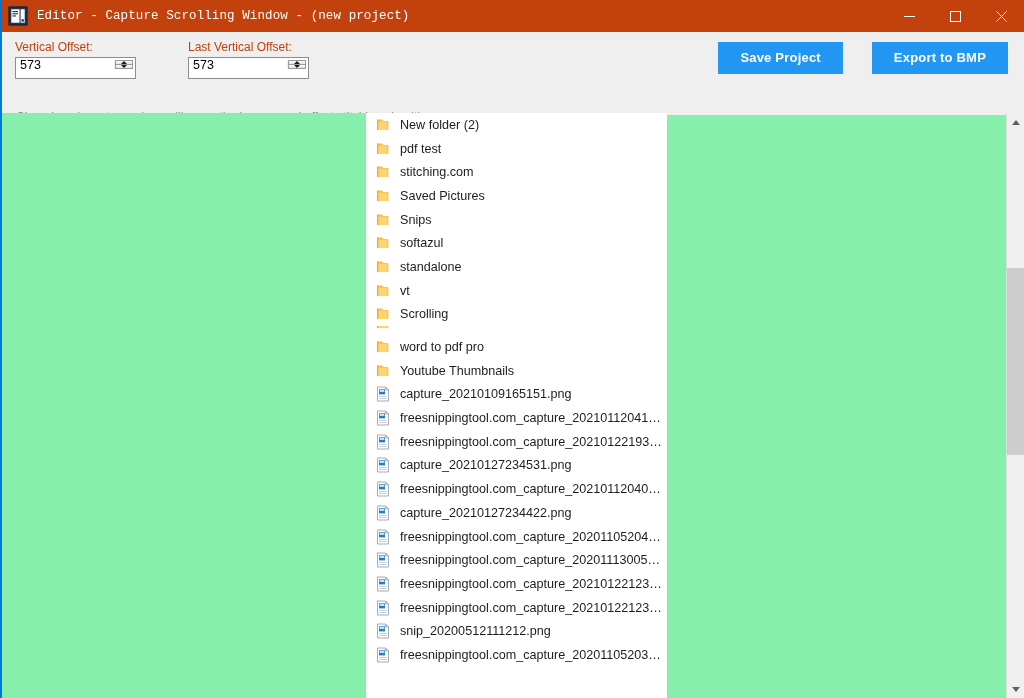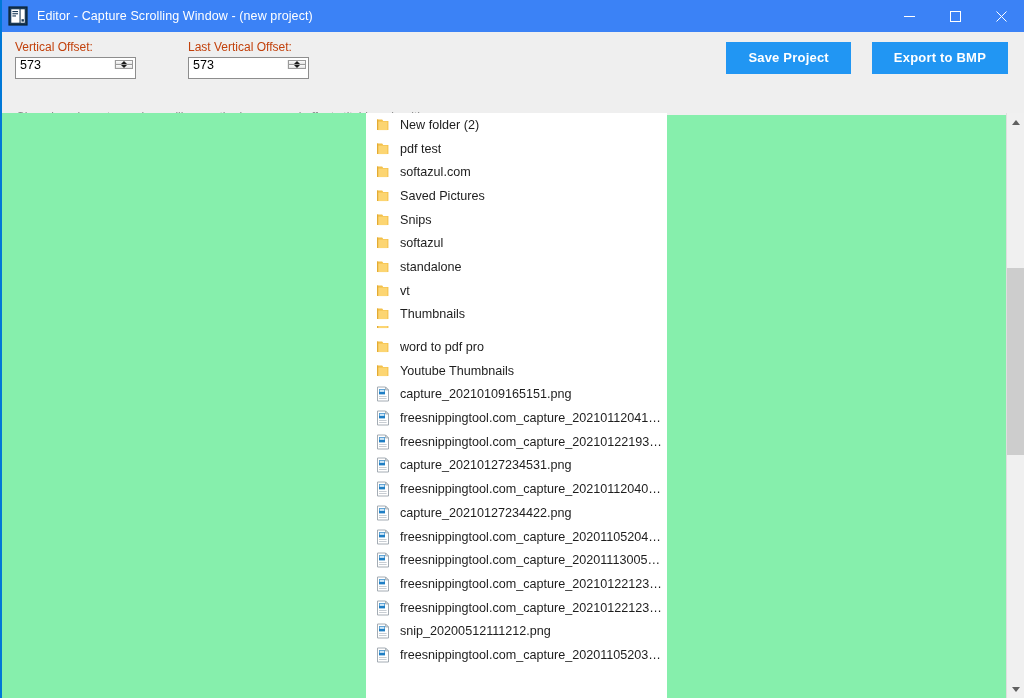--- a/index.html
+++ b/index.html
@@ -25,24 +25,25 @@
     overflow: hidden;
   }
 
   
   .titlebar {
     position: absolute;
     left: -2px;
     top: 0;
     width: 1024px;
     height: 32px;
-    background: #3b82f6;
+    background: #c2410c;
     display: flex;
     align-items: center;
     color: #ffffff;
+    font-family: Liberation Mono, monospace;
   }
   .title-icon {
     width: 22px;
     height: 22px;
     margin-left: 7px;
     margin-right: 8px;
     flex: 0 0 auto;
     display: block;
   }
   .title-text {
@@ -153,21 +154,21 @@
     line-height: 16px;
     white-space: nowrap;
   }
   .hint .line { display: block; }
 
   .action-buttons {
     position: absolute;
     right: 16px;
     top: 10px;
     display: flex;
-    gap: 21px;
+    gap: 29px;
   }
   .btn-primary {
     background: #2196f3;
     color: #ffffff;
     border: none;
     font-family: "Liberation Sans", sans-serif;
     font-size: 13px;
     font-weight: bold;
     letter-spacing: 0.2px;
     padding: 0 22px;
@@ -396,21 +397,21 @@
               <path d="M2 2.6 h1.2 v10.4 H2 Z" fill="#e3ab33"></path>
             </svg>
             <span class="row-label">pdf test</span>
           </div>
           <div class="file-row">
             <svg viewBox="0 0 16 16" class="row-icon">
               <path d="M2 2.6 h5.2 l1 1.4 H13.4 V13 H2 Z" fill="#f3c04a"></path>
               <path d="M3.1 4.6 h9.3 v8.5 H3.1 Z" fill="#fcd572"></path>
               <path d="M2 2.6 h1.2 v10.4 H2 Z" fill="#e3ab33"></path>
             </svg>
-            <span class="row-label">softazul.com</span>
+            <span class="row-label">stitching.com</span>
           </div>
           <div class="file-row">
             <svg viewBox="0 0 16 16" class="row-icon">
               <path d="M2 2.6 h5.2 l1 1.4 H13.4 V13 H2 Z" fill="#f3c04a"></path>
               <path d="M3.1 4.6 h9.3 v8.5 H3.1 Z" fill="#fcd572"></path>
               <path d="M2 2.6 h1.2 v10.4 H2 Z" fill="#e3ab33"></path>
             </svg>
             <span class="row-label">Saved Pictures</span>
           </div>
           <div class="file-row">
@@ -444,21 +445,21 @@
               <path d="M2 2.6 h1.2 v10.4 H2 Z" fill="#e3ab33"></path>
             </svg>
             <span class="row-label">vt</span>
           </div>
           <div class="file-row">
             <svg viewBox="0 0 16 16" class="row-icon">
               <path d="M2 2.6 h5.2 l1 1.4 H13.4 V13 H2 Z" fill="#f3c04a"></path>
               <path d="M3.1 4.6 h9.3 v8.5 H3.1 Z" fill="#fcd572"></path>
               <path d="M2 2.6 h1.2 v10.4 H2 Z" fill="#e3ab33"></path>
             </svg>
-            <span class="row-label">Thumbnails</span>
+            <span class="row-label">Scrolling</span>
           </div>
           <div class="stitch-seam">
             <svg viewBox="0 0 16 16" class="seam-sliver">
               <path d="M2 2.6 h5.2 l1 1.4 H13.4 V13 H2 Z" fill="#f3c04a"></path>
               <path d="M3.1 4.6 h9.3 v8.5 H3.1 Z" fill="#fcd572"></path>
               <path d="M2 2.6 h1.2 v10.4 H2 Z" fill="#e3ab33"></path>
             </svg>
           </div>
           <div class="file-row">
             <svg viewBox="0 0 16 16" class="row-icon">

